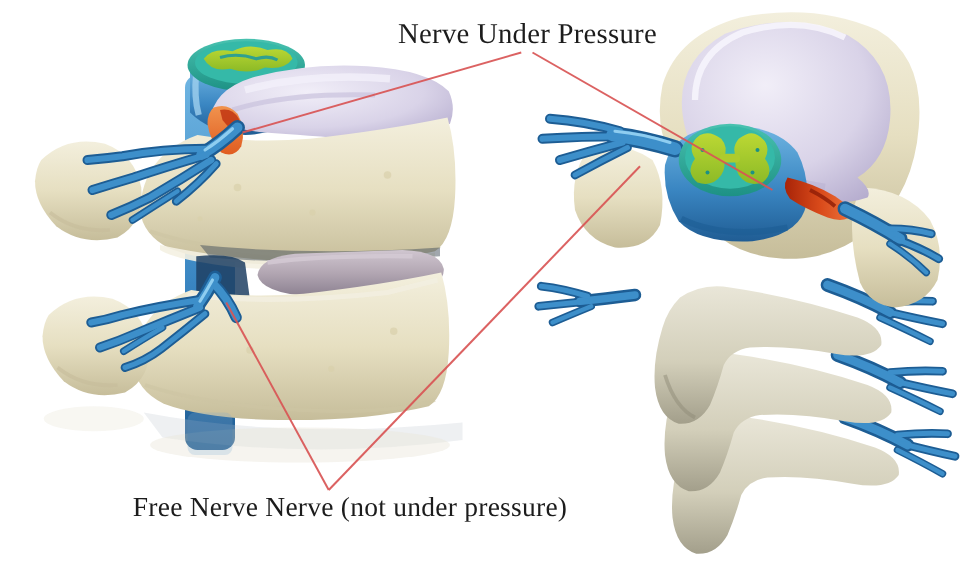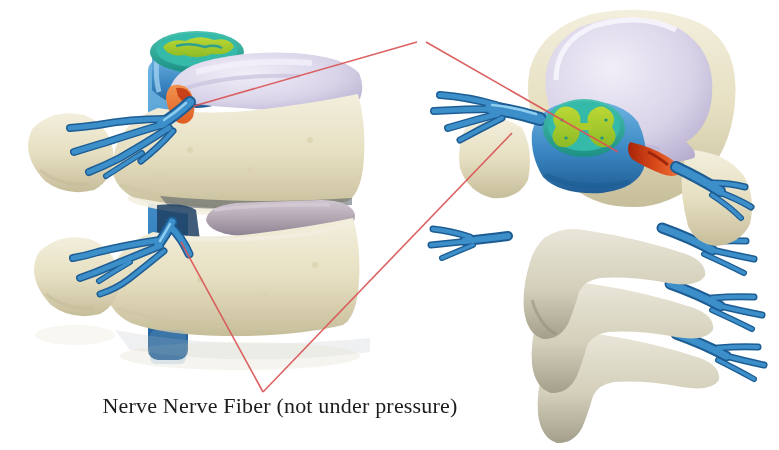--- a/index.html
+++ b/index.html
@@ -321,15 +321,16 @@
   </g>
 
   <g stroke="var(--leader-line)" stroke-width="1.6" fill="none" opacity=".92">
     <line x1="417" y1="42" x2="194" y2="106"></line>
     <line x1="426" y1="42" x2="618" y2="152"></line>
     <line x1="181" y1="242" x2="263" y2="392"></line>
     <line x1="263" y1="392" x2="512" y2="133"></line>
   </g>
 </svg>
 
-<div class="label bottom">Nerve Nerve Fiber (not under pressure)</div>
+<div class="label top">Nerve Under Pressure</div>
+<div class="label bottom">Free Nerve Nerve (not under pressure)</div>
 
 </div>
 
 </body></html>

